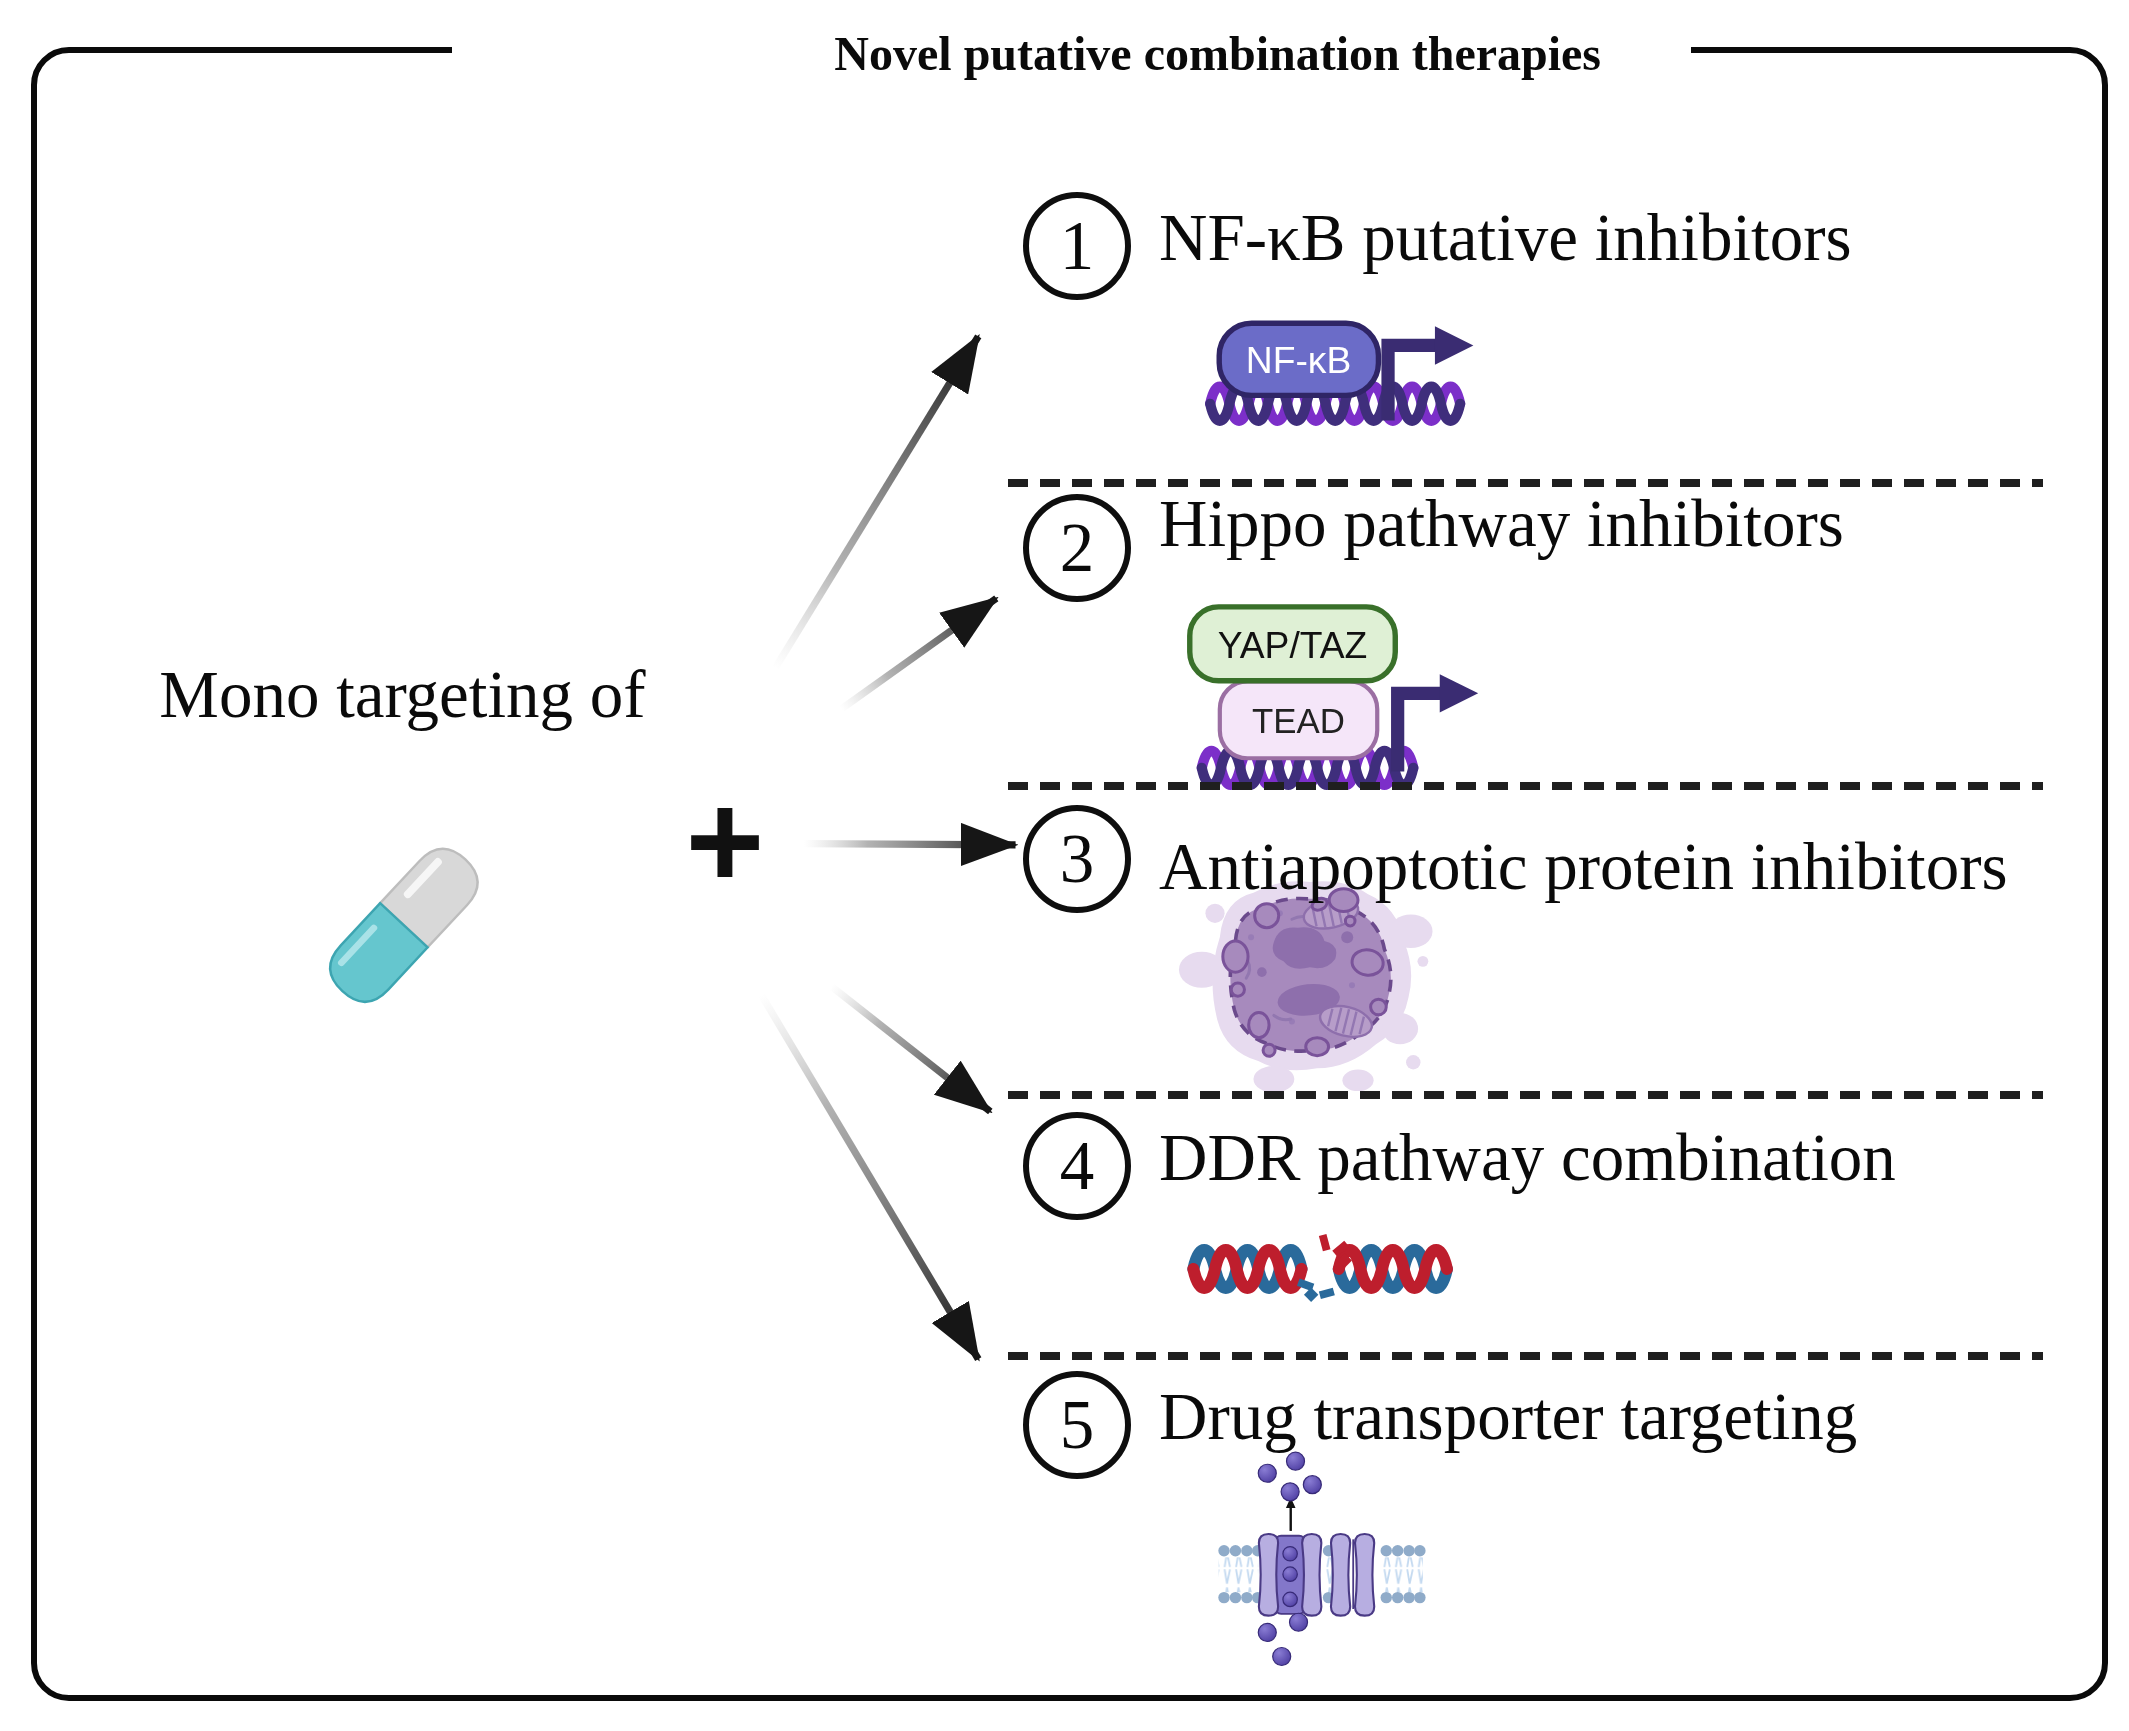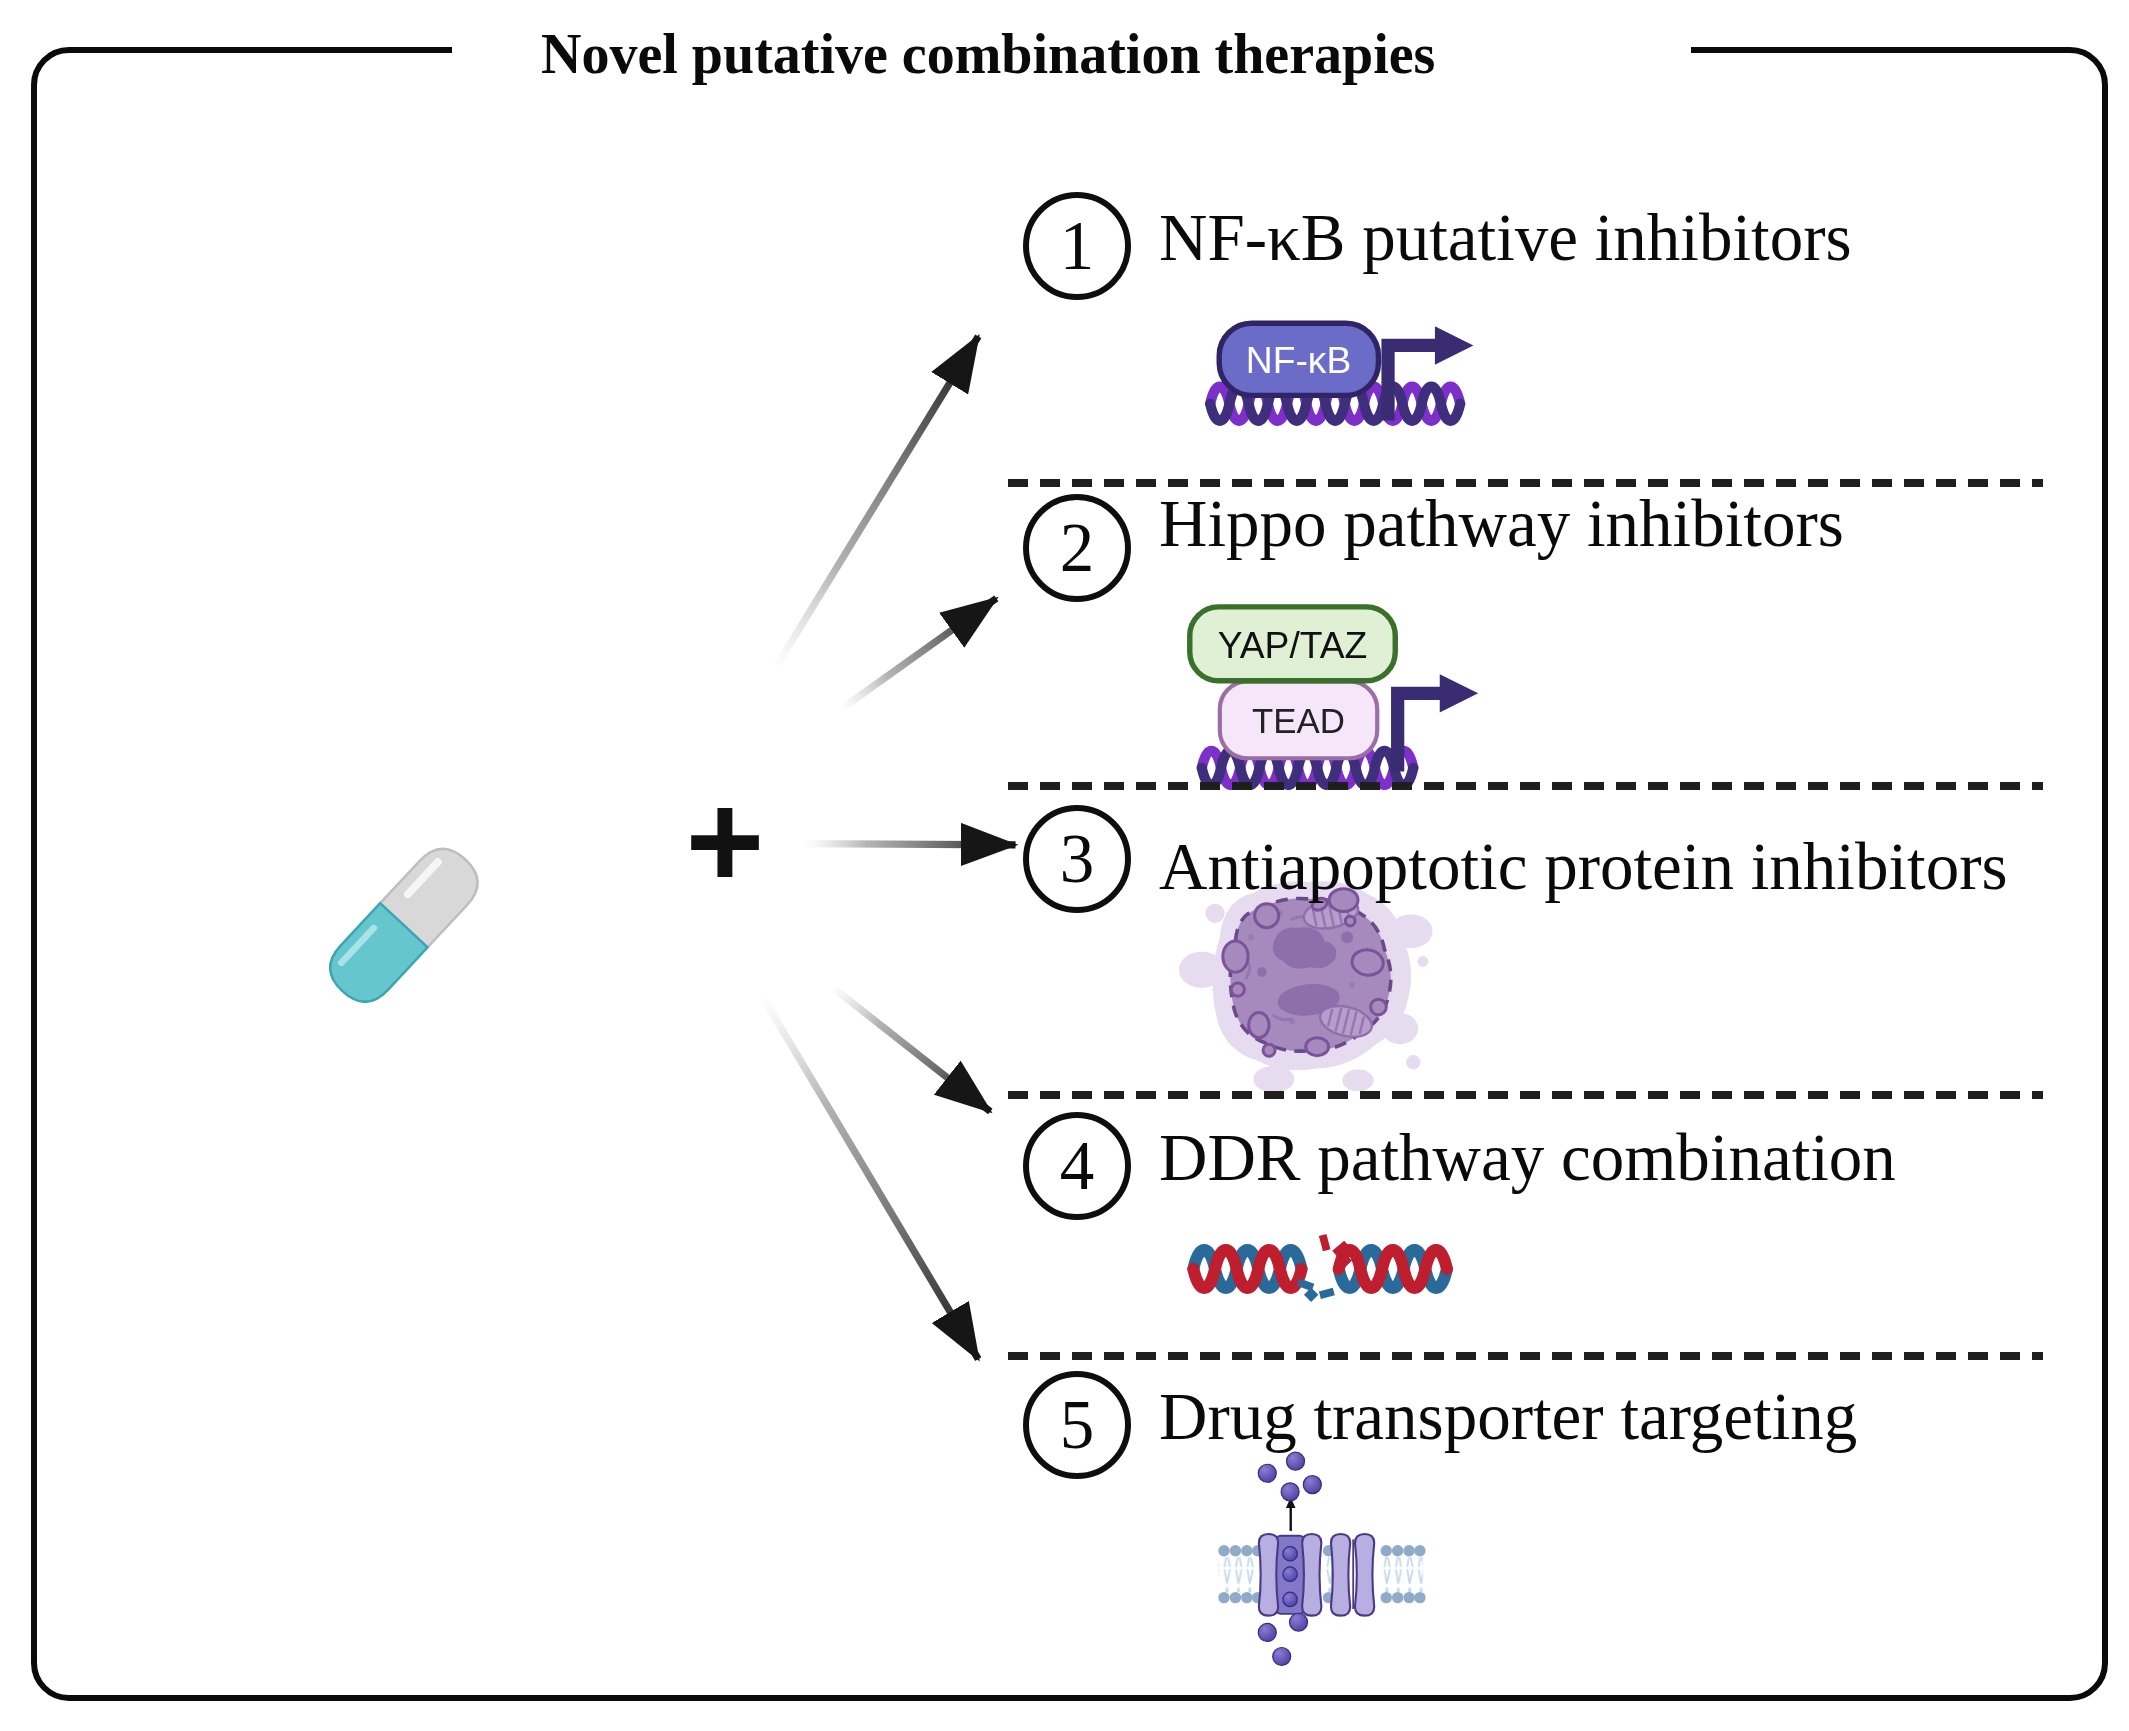--- a/index.html
+++ b/index.html
@@ -3,21 +3,21 @@
 <meta charset="utf-8">
 <style>
   html,body{margin:0;padding:0;background:#ffffff;}
   body{width:2129px;height:1731px;position:relative;overflow:hidden;
        font-family:"Liberation Serif",serif;color:#0a0a0a;}
   .abs{position:absolute;}
   #frame{left:31px;top:47px;width:2077px;height:1654px;border:6.6px solid #0a0a0a;
          border-radius:38px;box-sizing:border-box;}
   #title-mask{left:452px;top:35px;width:1239px;height:25px;background:#ffffff;}
   #figure-title{left:541px;top:12px;width:1060px;height:84px;line-height:84px;
-         text-align:left;font-size:56px;font-weight:bold;white-space:nowrap;}
+         text-align:right;font-size:48px;font-weight:bold;white-space:nowrap;}
   #mono-label{left:0px;top:647px;width:805px;text-align:center;
          font-size:67px;line-height:94px;}
   #plus-sign{left:665px;top:782px;width:120px;height:120px;line-height:120px;
          text-align:center;font-size:135px;font-weight:bold;
          font-family:"Liberation Sans",sans-serif;color:#111;}
   .num-circle{width:108px;height:108px;border:6px solid #0e0e0e;border-radius:50%;
          box-sizing:border-box;background:#fff;display:flex;align-items:center;
          justify-content:center;font-size:69px;left:1023px;}
   .item-label{left:1159px;height:120px;display:flex;align-items:center;
          font-size:67px;white-space:nowrap;}
@@ -26,20 +26,21 @@
   #art{left:0;top:0;}
 </style>
 </head>
 <body>
 
 <div id="frame" class="abs"></div>
 <div id="title-mask" class="abs"></div>
 <div id="figure-title" class="abs">Novel putative combination therapies</div>
 
 <div id="mono-label" class="abs">
+  <div>Mono targeting of</div>
 </div>
 <div id="plus-sign" class="abs">+</div>
 
 <svg id="art" class="abs" width="2129" height="1731" viewBox="0 0 3543 2881">
   <defs>
     <marker id="ah" viewBox="0 0 8 6" refX="7.6" refY="3" markerWidth="8" markerHeight="6" orient="auto">
       <path d="M0,0 L8,3 L0,6 Z" fill="#161616"></path>
     </marker>
     <linearGradient id="gA1" gradientUnits="userSpaceOnUse" x1="1290" y1="1112" x2="1628" y2="560">
       <stop offset="0" stop-color="#bbbbbb" stop-opacity="0"></stop>

